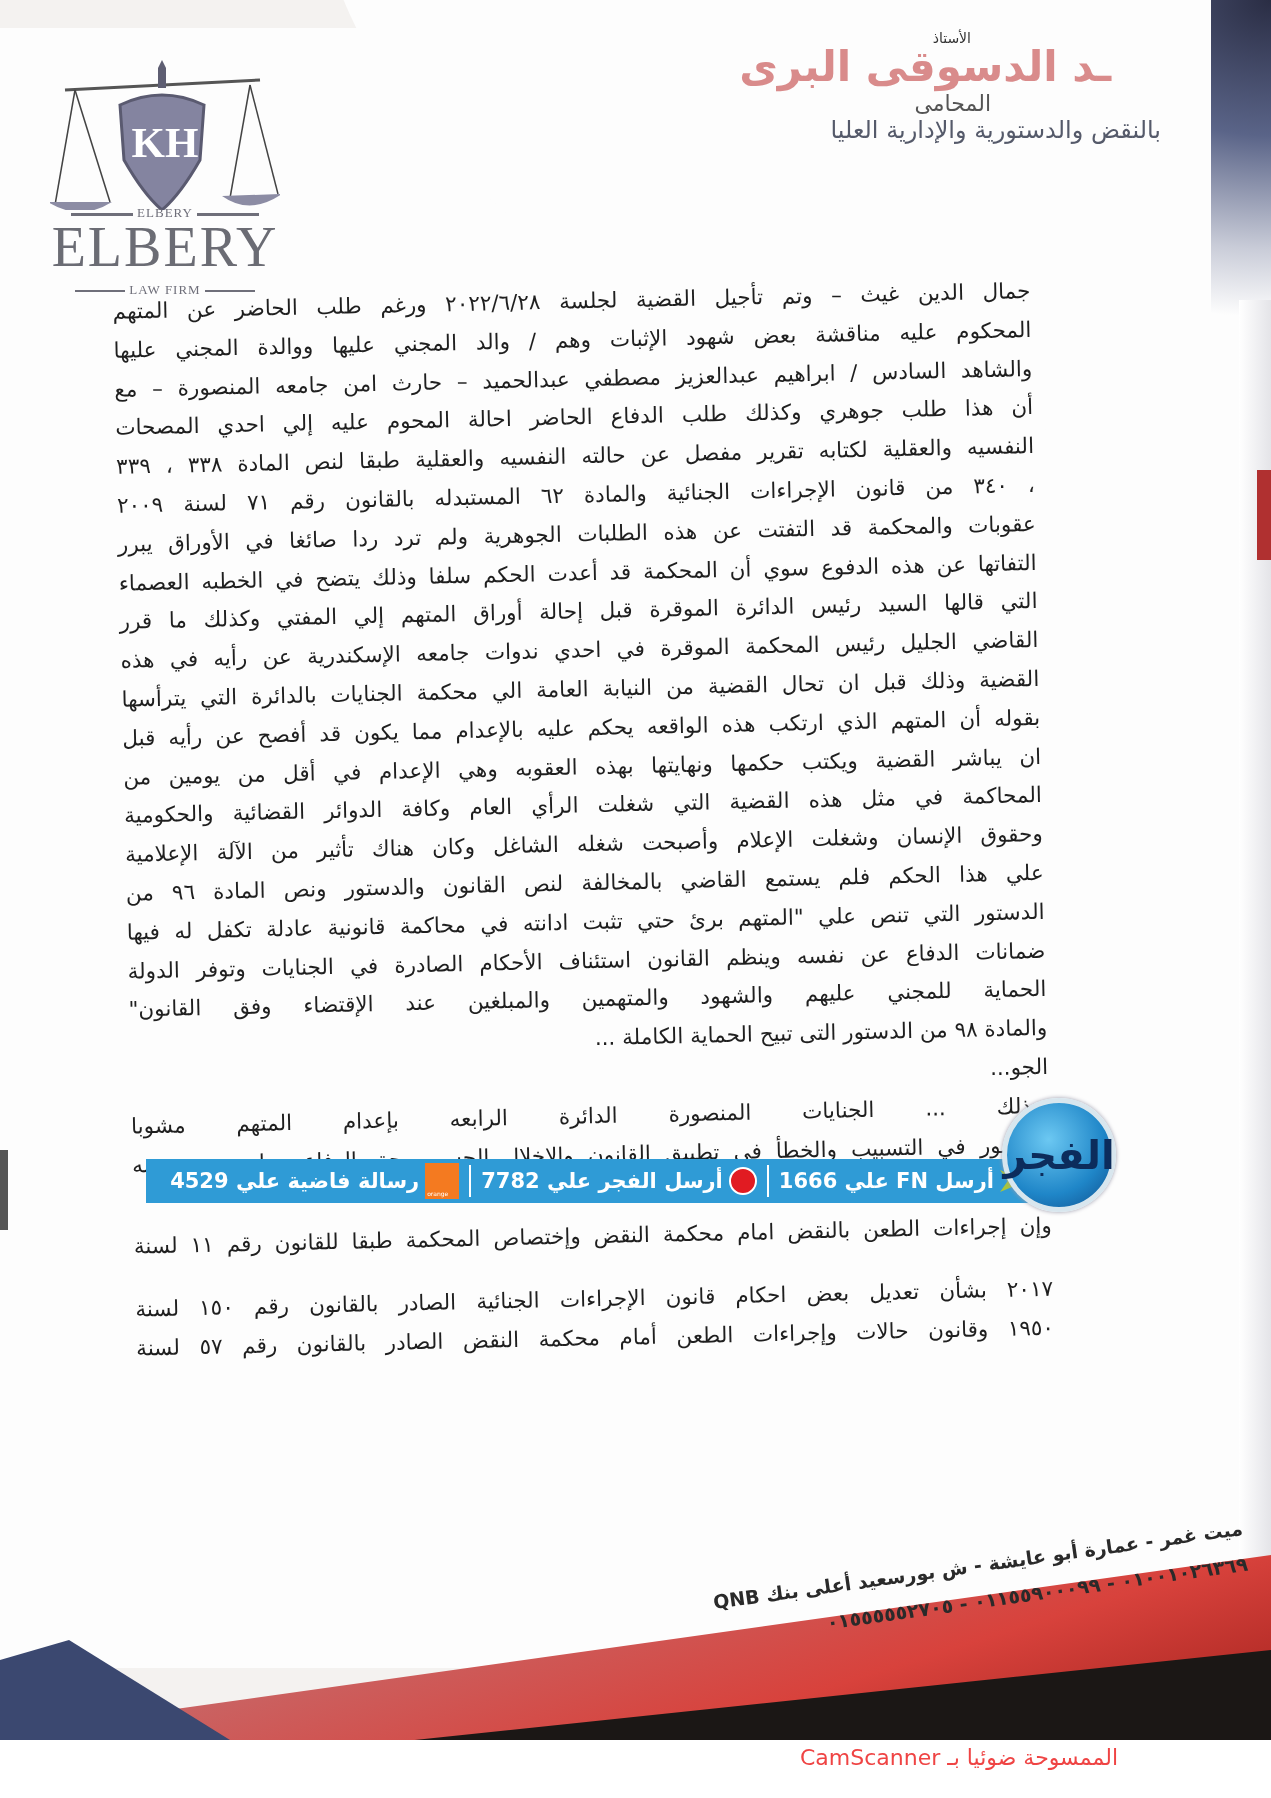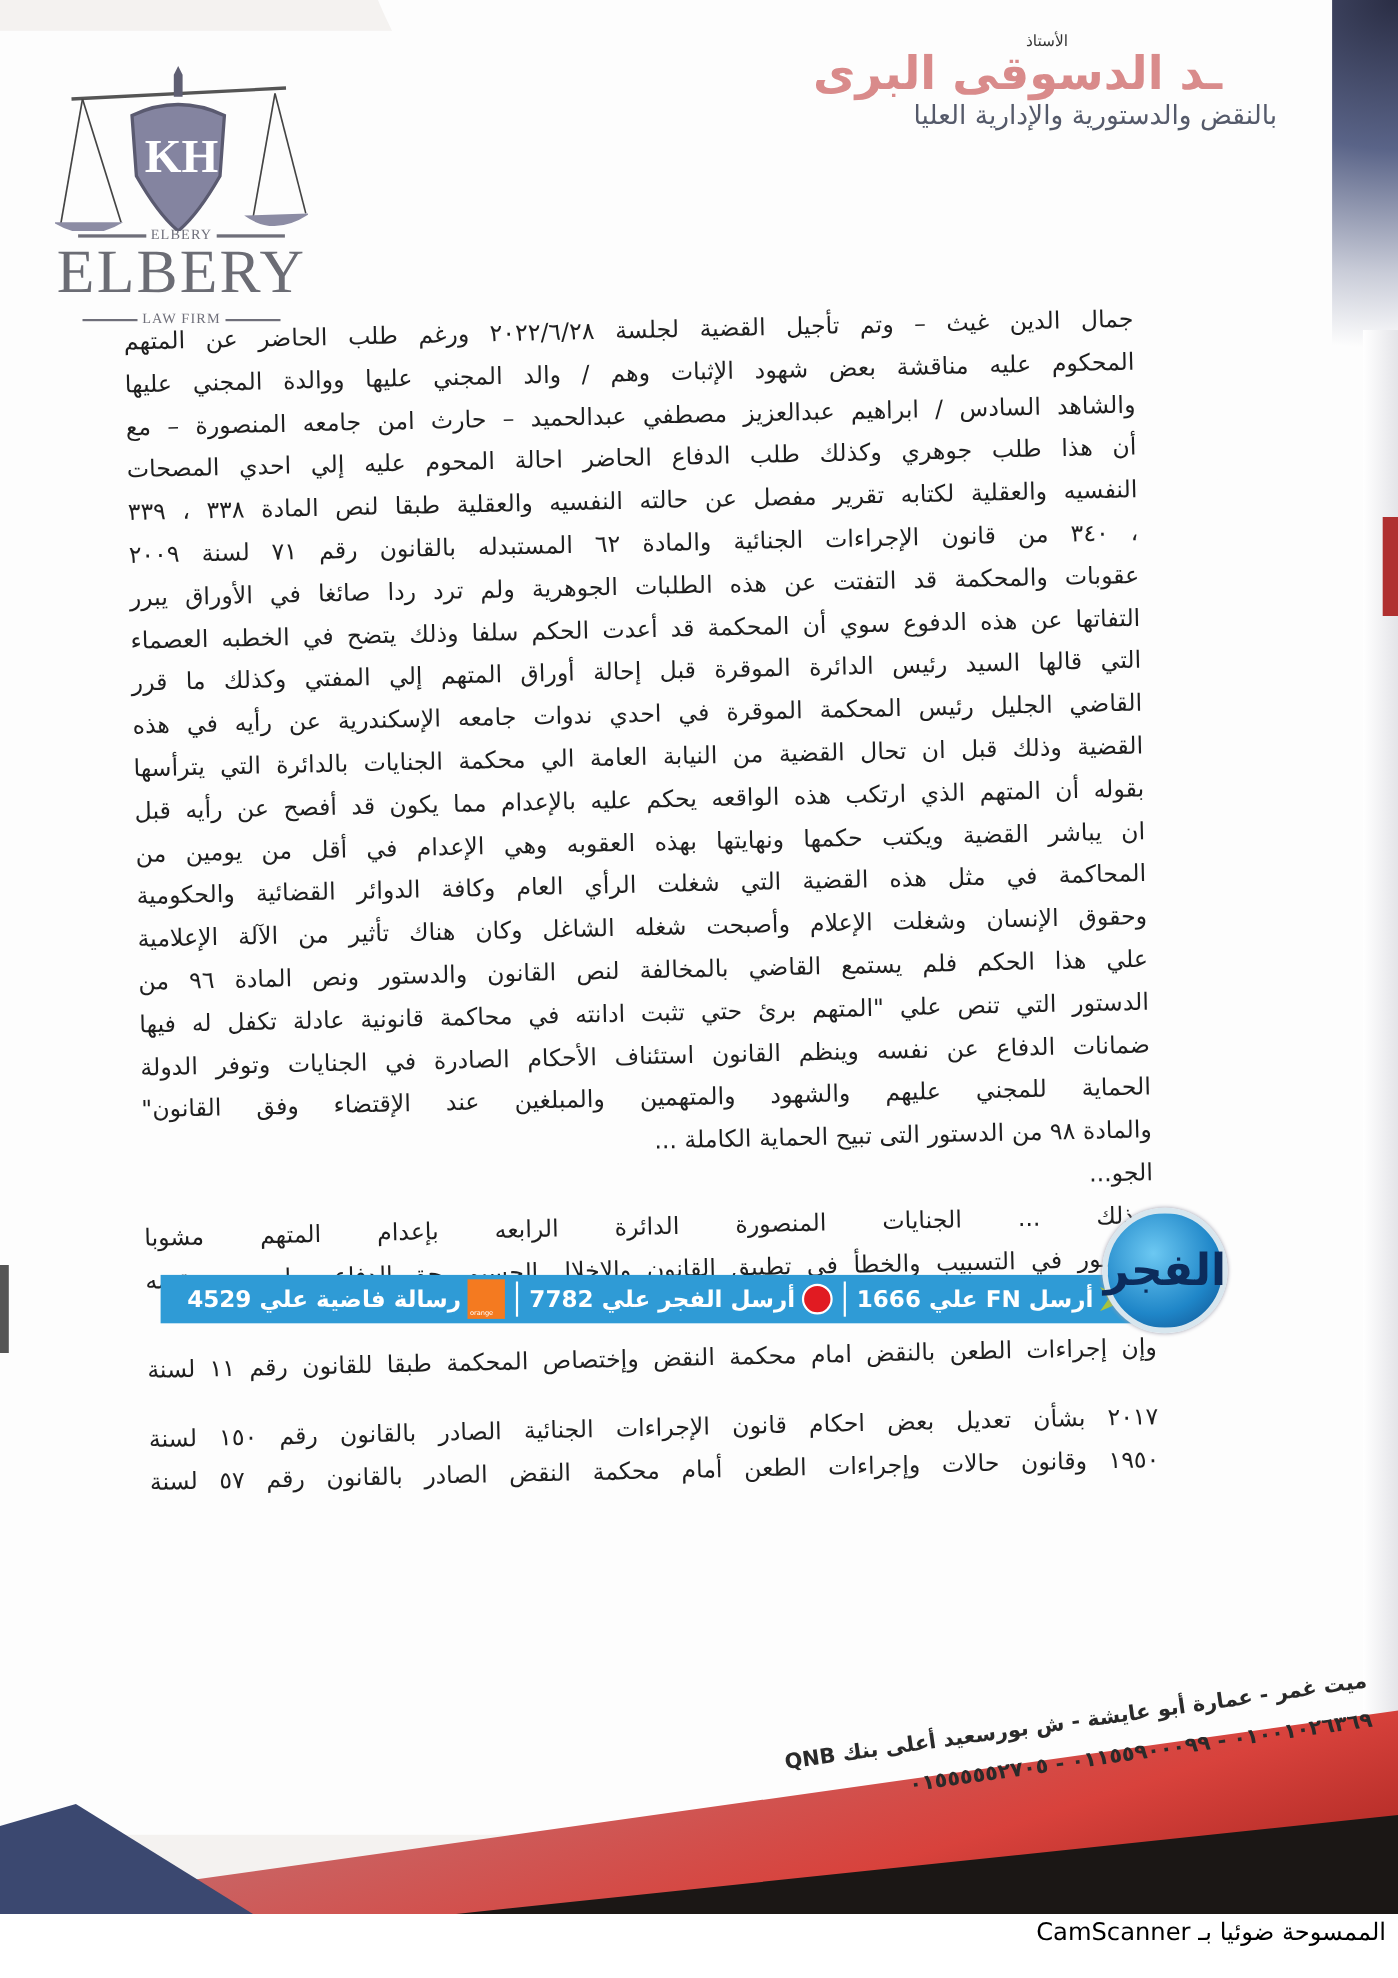--- a/index.html
+++ b/index.html
@@ -44,21 +44,21 @@
   .ad-seg{display:flex;align-items:center;padding:0 10px;}
   .ad-sep{width:2px;height:32px;background:#ffffff;}
   .ico-et{width:26px;height:22px;background:#a8c43a;clip-path:polygon(0 0,100% 50%,0 100%,30% 50%);margin-left:6px;}
   .ico-vf{width:24px;height:24px;border-radius:50%;background:#e11b22;border:2px solid #fff;margin-left:6px;}
   .ico-or{width:34px;height:36px;background:#f47a20;margin-left:6px;position:relative;}
   .ico-or span{position:absolute;bottom:2px;left:2px;font-size:6px;color:#fff;font-weight:normal;}
   .ad-logo{position:absolute;left:1002px;top:1098px;width:104px;height:104px;border-radius:50%;
     background:radial-gradient(circle at 40% 35%,#6cc8f2 0%,#1f86c8 60%,#0f4e8c 100%);border:5px solid #d8e6ee;box-shadow:0 0 4px #99a;
     display:flex;align-items:center;justify-content:center;color:#0c2c5c;font-size:40px;font-weight:bold;direction:rtl;}
 
-  .camscanner{position:absolute;left:800px;top:1745px;width:460px;direction:rtl;text-align:right;font-size:22px;color:#000000;}
+  .camscanner{position:absolute;left:800px;top:1745px;width:460px;direction:rtl;text-align:left;font-size:22px;color:#ef4444;}
 </style>
 </head>
 <body>
 
 <div class="scan">
   <div class="paper"></div>
   <div class="corner-tr"></div>
   <div class="curve-tr"></div>
   <div class="right-edge"></div>
   <div class="left-mark"></div>
@@ -78,20 +78,21 @@
     </svg>
     <div style="position:absolute;left:0;top:88px;width:230px;text-align:center;font-family:'Liberation Serif',serif;font-size:43px;font-weight:bold;color:#ffffff;">KH</div>
     <div class="khaled">ELBERY</div>
     <div class="elbery">ELBERY</div>
     <div class="lawfirm">LAW FIRM</div>
   </div>
 
   <div class="letterhead">
     <div class="lh-title">الأستاذ</div>
     <div class="lh-name">ـد الدسوقى البرى</div>
+    <div class="lh-role">المحامى</div>
     <div class="lh-sub">بالنقض والدستورية والإدارية العليا</div>
   </div>
 
   <div class="body-text">
     <span class="line">جمال الدين غيث – وتم تأجيل القضية لجلسة ٢٠٢٢/٦/٢٨ ورغم طلب الحاضر عن المتهم</span>
     <span class="line">المحكوم عليه مناقشة بعض شهود الإثبات وهم / والد المجني عليها ووالدة المجني عليها</span>
     <span class="line">والشاهد السادس / ابراهيم عبدالعزيز مصطفي عبدالحميد – حارث امن جامعه المنصورة – مع</span>
     <span class="line">أن هذا طلب جوهري وكذلك طلب الدفاع الحاضر احالة المحوم عليه إلي احدي المصحات</span>
     <span class="line">النفسيه والعقلية لكتابه تقرير مفصل عن حالته النفسيه والعقلية طبقا لنص المادة ٣٣٨ ، ٣٣٩</span>
     <span class="line">، ٣٤٠ من قانون الإجراءات الجنائية والمادة ٦٢ المستبدله بالقانون رقم ٧١ لسنة ٢٠٠٩</span>

